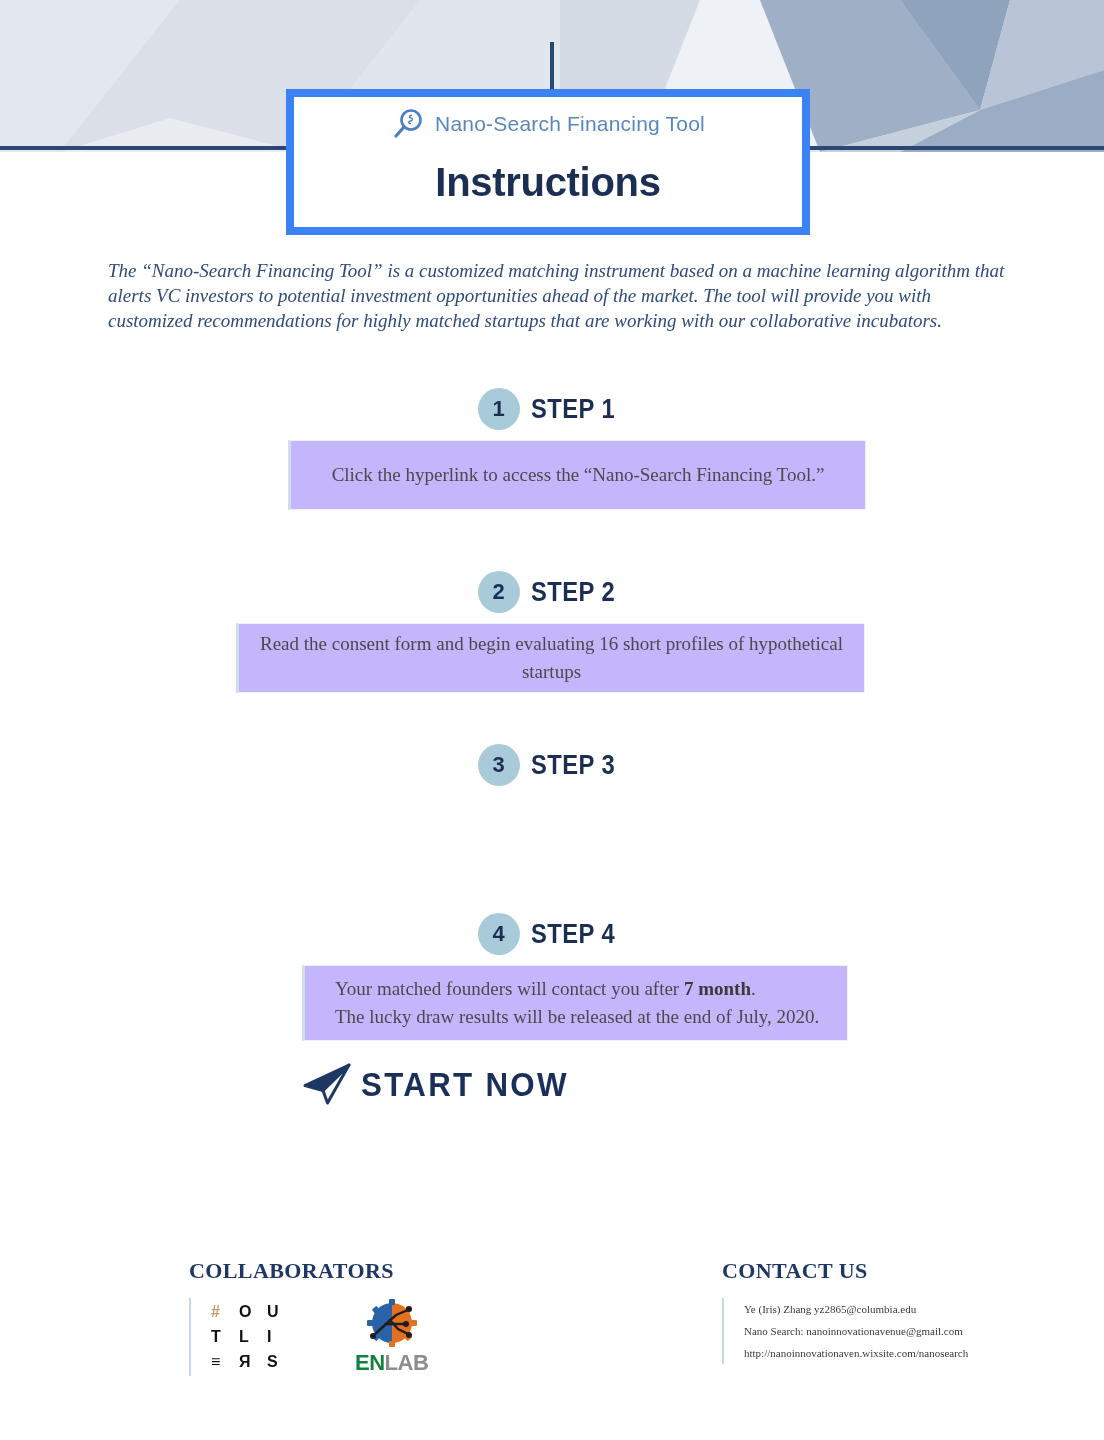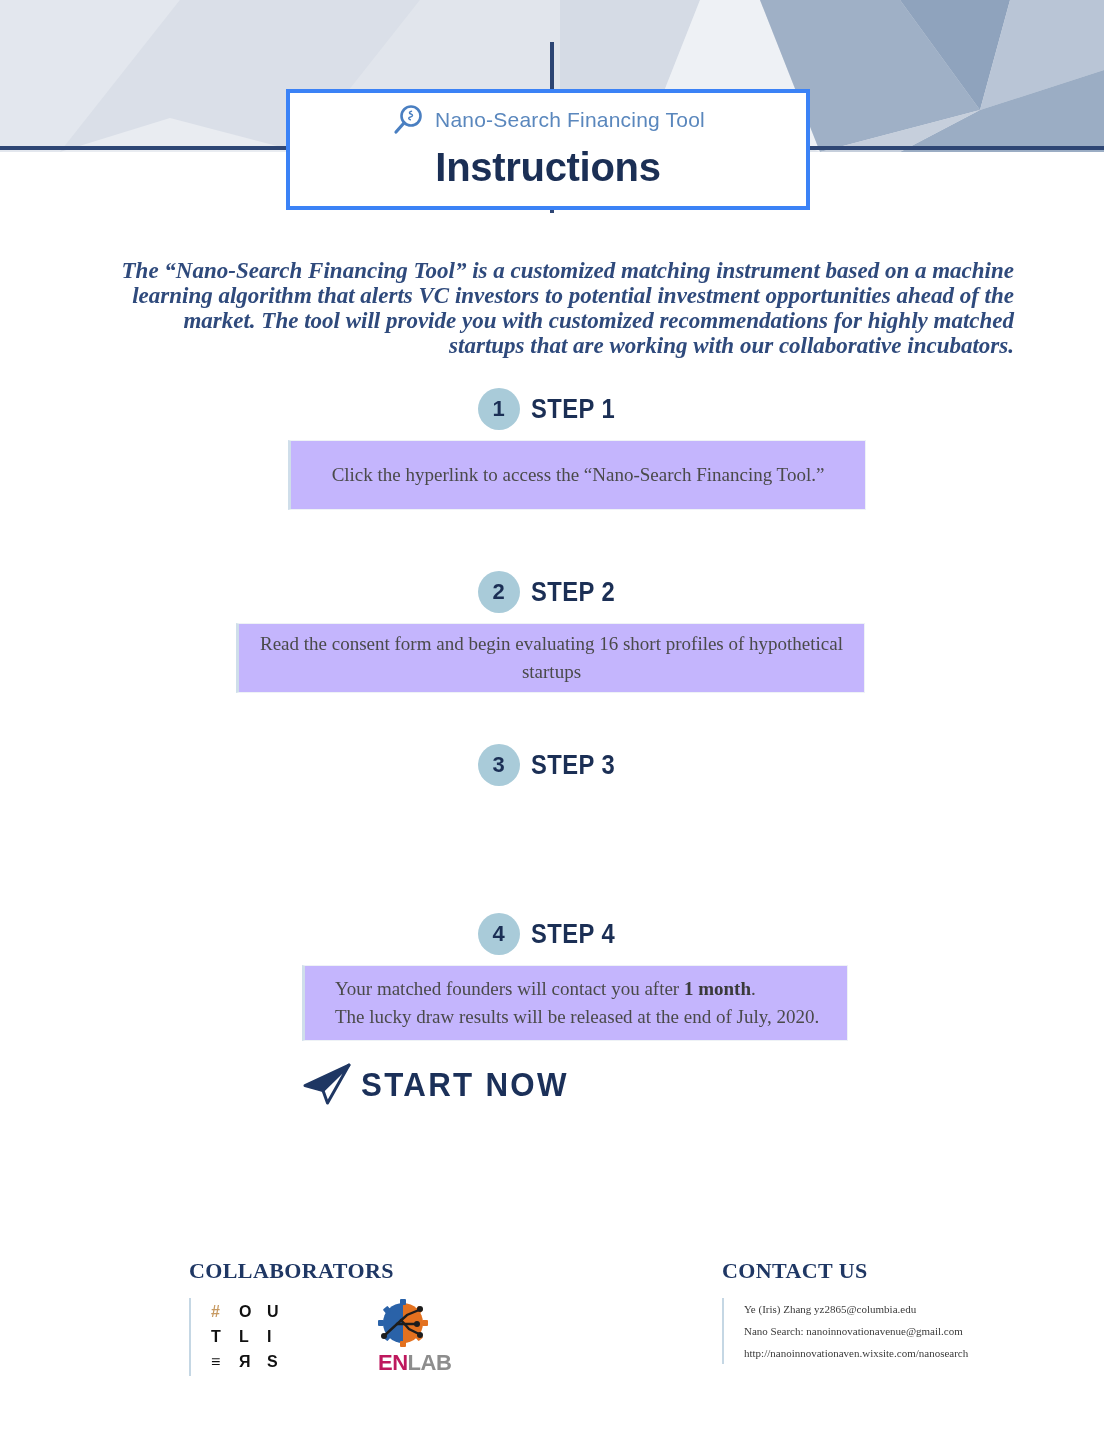--- a/index.html
+++ b/index.html
@@ -27,56 +27,56 @@
     position:absolute;left:550px;top:42px;width:4px;height:56px;
     background:#2e4674;
   }
   .tick-bottom{
     position:absolute;left:550px;top:199px;width:4px;height:14px;
     background:#2e4674;
   }
 
   
   .title-card{
-    position:absolute;left:286px;top:89px;width:524px;height:121px;
+    position:absolute;left:286px;top:89px;width:524px;height:146px;
     background:#ffffff;
-    border:4px solid #3b82f6;
+    border:8px solid #3b82f6;
     box-sizing:border-box;
     z-index:5;
   }
   .title-top{
     display:flex;align-items:center;justify-content:center;
     gap:10px;margin-top:10px;
   }
   .mag-icon{width:34px;height:34px;display:block;flex:0 0 auto;}
   .tool-name{
     font-family:"Liberation Sans", sans-serif;
     font-size:21px;color:#5a87bd;letter-spacing:.2px;
     white-space:nowrap;
   }
   .title-main{
     text-align:center;
     font-family:"Liberation Sans", sans-serif;
     font-weight:bold;
     font-size:40px;
     color:#1b2f55;
     letter-spacing:-.3px;
-    margin-top:8px;
+    margin-top:19px;
   }
 
   
   .intro{
     position:absolute;left:108px;top:258px;width:906px;
     font-family:"Liberation Serif", serif;
     font-style:italic;
-    font-weight:bold;
-    font-size:23px;
+    font-weight:normal;
+    font-size:19px;
     line-height:25px;
     color:#2f4a7c;
-    text-align:right;
+    text-align:left;
   }
 
   
   .step-block{position:absolute;left:0;width:1104px;}
   .step-head{
     display:flex;align-items:center;justify-content:center;
     gap:11px;
     height:48px;
   }
   .step-circle{
@@ -157,21 +157,21 @@
     letter-spacing:0;
   }
   .outliers-logo span{display:flex;align-items:center;justify-content:flex-start;}
   .outliers-logo span.hash{color:#c79a62;}
   .enlab{display:flex;flex-direction:column;align-items:center;gap:2px;}
   .enlab-mark{width:56px;height:50px;display:block;}
   .enlab-word{
     font-family:"Liberation Sans", sans-serif;
     font-weight:bold;font-size:22px;letter-spacing:-.5px;
   }
-  .enlab-word .en{color:#be185d;margin-left:23px;}
+  .enlab-word .en{color:#15803d;}
   .enlab-word .lab{color:#8d8d8d;}
   .contact-lines{
     font-family:Liberation Serif, serif;
     font-size:11px;
     line-height:22px;
     color:#3a3a3a;
   }
   .contact-lines .bold{font-weight:bold;color:#1a1a1a;}
 </style>
 </head>
@@ -241,21 +241,21 @@
 </div>
 
 <div class="step-block" style="top:910px;">
   <div class="step-head">
     <div class="step-circle">4</div>
     <div class="step-label">STEP 4</div>
   </div>
   <div class="step-box left-align" style="position:absolute;left:302px;top:55px;width:546px;height:76px;padding-left:30px;">
     <div>
       <div>
-        <span>Your matched founders will contact you after </span><b>1 month</b><span>.</span>
+        <span>Your matched founders will contact you after </span><b>7 month</b><span>.</span>
       </div>
       <div>The lucky draw results will be released at the end of July, 2020.</div>
     </div>
   </div>
 </div>
 
 <div class="start-now">
   <svg class="plane-icon" viewBox="0 0 52 44">
     <path d="M48 3 L4 23.5 L22 28.5 L26.5 41 Z" fill="#1f3763"></path>
     <path d="M48 3 L22 28.5 L26.5 41 Z" fill="#ffffff" stroke="#1f3763" stroke-width="3" stroke-linejoin="round"></path>

